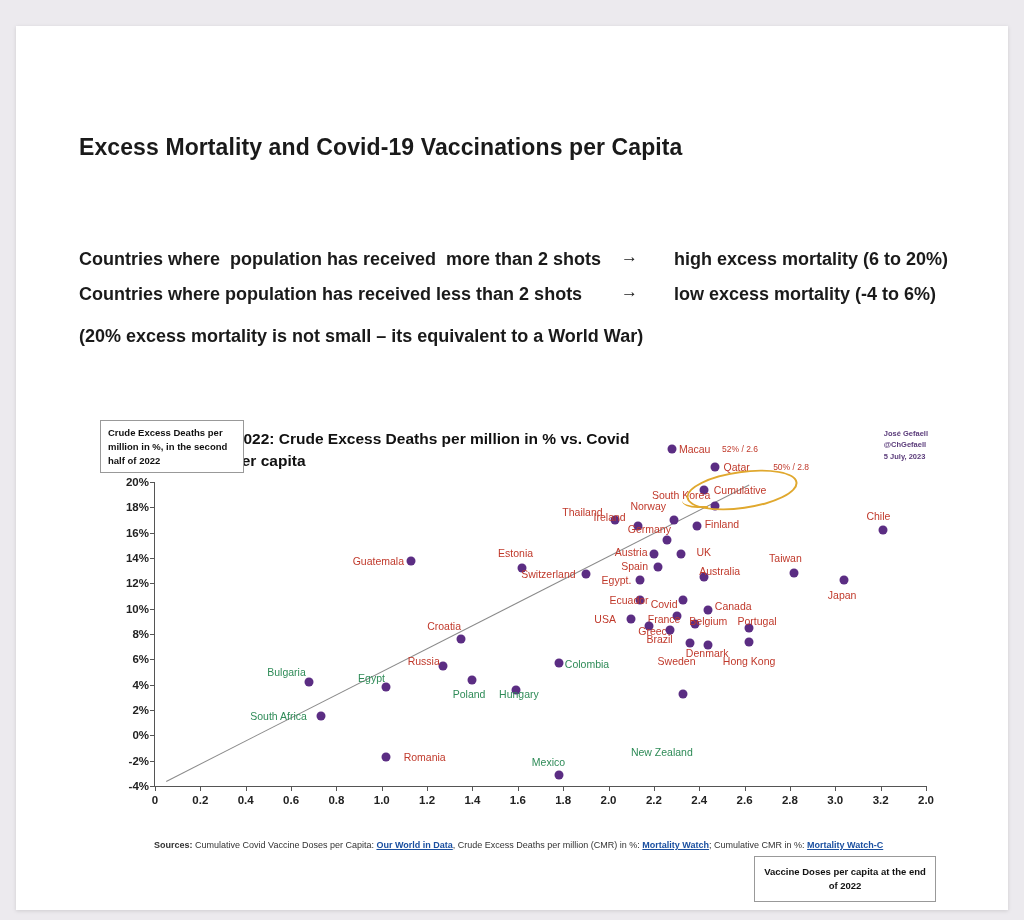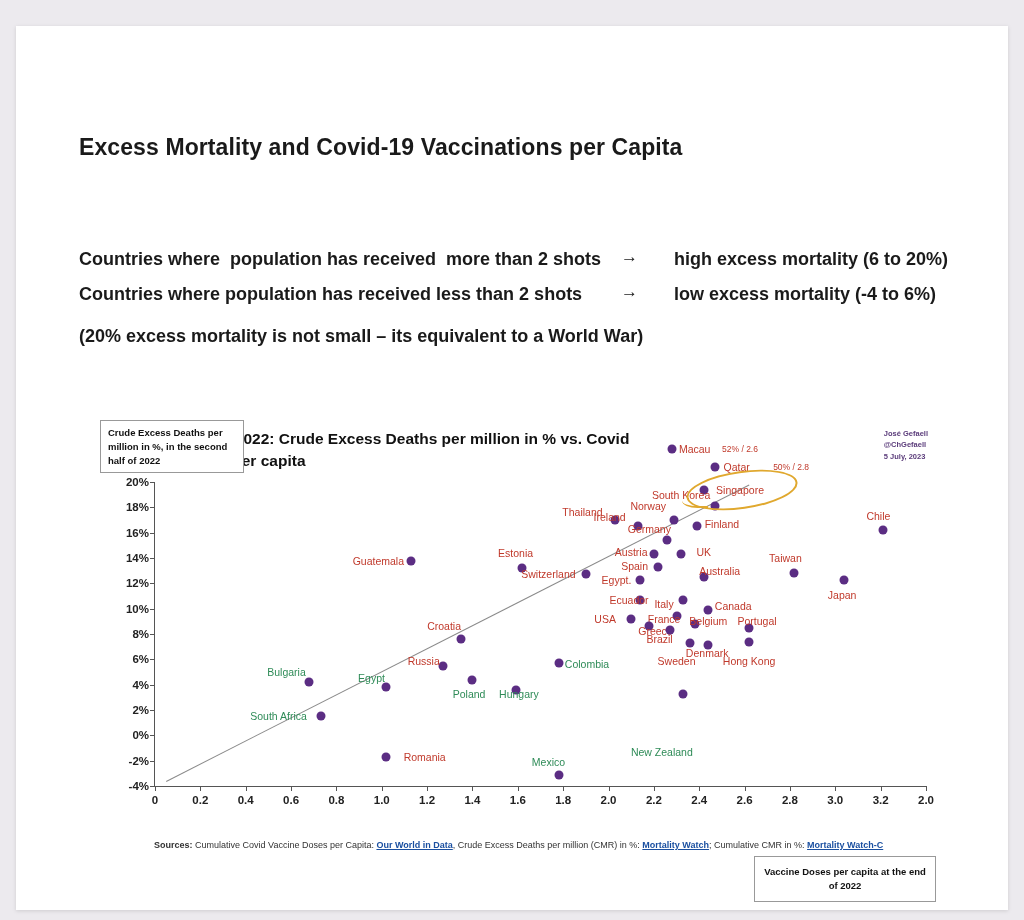--- a/index.html
+++ b/index.html
@@ -335,21 +335,21 @@
           <div style="position: absolute; left: 771px; top: 0px; height: 304px; width: 0px;">
             <span class="xtick">2.0</span>
             <span class="xtickmark"></span>
           </div>
           <div class="trendline" style="left: 11.3382px; top: 298.933px; width: 653.828px; transform: rotate(-26.9575deg);"></div>
           <div class="dot" style="left: 517.024px; top: -32.9333px;"></div>
           <div class="lbl red" style="left: 539.7px; top: -32.9333px;">Macau</div>
           <div class="dot" style="left: 560.109px; top: -15.2px;"></div>
           <div class="lbl red" style="left: 581.651px; top: -15.2px;">Qatar</div>
           <div class="dot" style="left: 548.771px; top: 7.6px;"></div>
-          <div class="lbl red" style="left: 585.053px; top: 7.6px;">Singapore</div>
+          <div class="lbl red" style="left: 585.053px; top: 7.6px;">Cumulative</div>
           <div class="dot" style="left: 560.109px; top: 24.0667px;"></div>
           <div class="lbl red" style="left: 526.094px; top: 12.6667px;">South Korea</div>
           <div class="dot" style="left: 519.291px; top: 38px;"></div>
           <div class="lbl red" style="left: 493.213px; top: 24.0667px;">Norway</div>
           <div class="dot" style="left: 460.332px; top: 38px;"></div>
           <div class="lbl red" style="left: 427.451px; top: 30.4px;">Thailand</div>
           <div class="dot" style="left: 483.009px; top: 44.3333px;"></div>
           <div class="lbl red" style="left: 454.663px; top: 35.4667px;">Ireland</div>
           <div class="dot" style="left: 541.968px; top: 44.3333px;"></div>
           <div class="lbl red" style="left: 566.912px; top: 41.8px;">Finland</div>
@@ -373,21 +373,21 @@
           <div class="lbl red" style="left: 461.466px; top: 97.5333px;">Egypt.</div>
           <div class="dot" style="left: 639.476px; top: 91.2px;"></div>
           <div class="lbl red" style="left: 630.406px; top: 76px;">Taiwan</div>
           <div class="dot" style="left: 548.771px; top: 95px;"></div>
           <div class="lbl red" style="left: 564.644px; top: 88.6667px;">Australia</div>
           <div class="dot" style="left: 689.365px; top: 97.5333px;"></div>
           <div class="lbl red" style="left: 687.097px; top: 112.733px;">Japan</div>
           <div class="dot" style="left: 485.276px; top: 117.8px;"></div>
           <div class="lbl red" style="left: 453.529px; top: 117.8px; padding-left: 41px;">Ecuador</div>
           <div class="dot" style="left: 528.362px; top: 117.8px;"></div>
-          <div class="lbl red" style="left: 509.087px; top: 121.6px;">Italy</div>
+          <div class="lbl red" style="left: 509.087px; top: 121.6px;">Covid</div>
           <div class="dot" style="left: 553.306px; top: 127.933px;"></div>
           <div class="lbl red" style="left: 578.25px; top: 124.133px;">Canada</div>
           <div class="dot" style="left: 521.559px; top: 134.267px;"></div>
           <div class="lbl red" style="left: 509.087px; top: 136.8px;">France</div>
           <div class="dot" style="left: 539.7px; top: 141.867px;"></div>
           <div class="lbl red" style="left: 553.306px; top: 139.333px;">Belgium</div>
           <div class="dot" style="left: 594.124px; top: 145.667px;"></div>
           <div class="lbl red" style="left: 602.06px; top: 139.333px;">Portugal</div>
           <div class="dot" style="left: 476.206px; top: 136.8px;"></div>
           <div class="lbl red" style="left: 450.128px; top: 136.8px;">USA</div>

